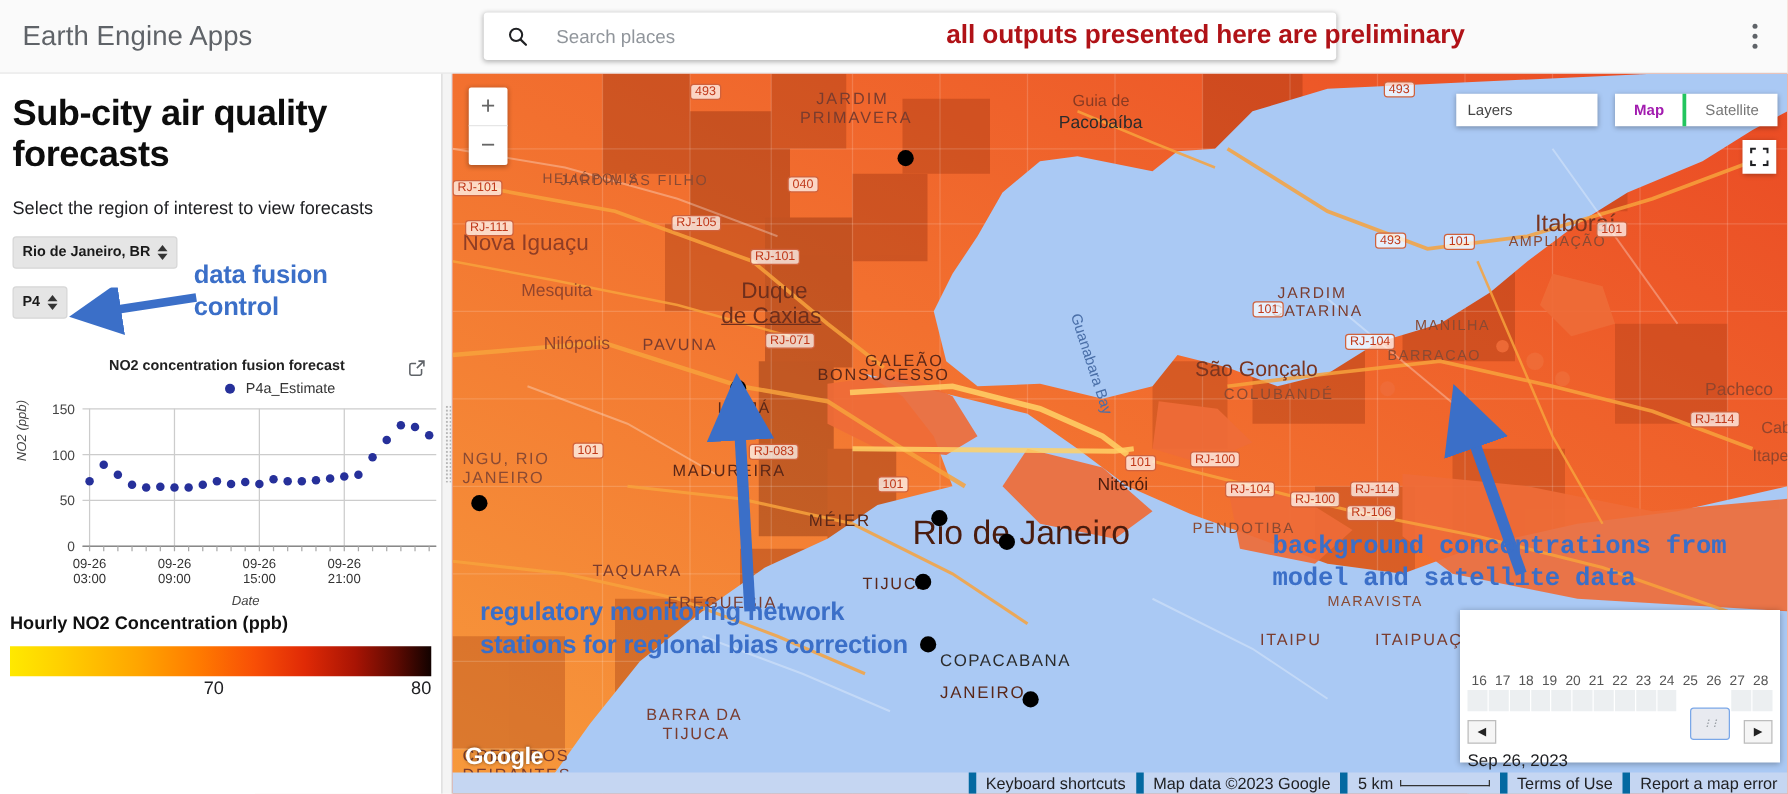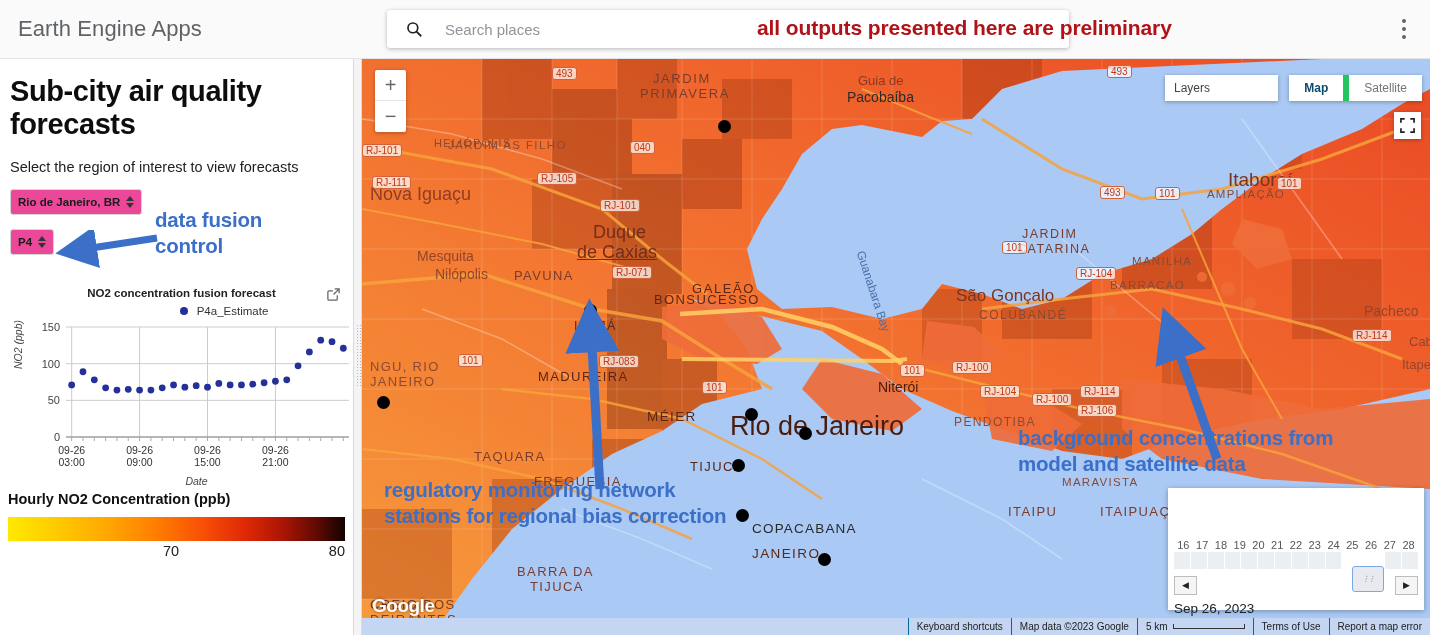--- a/index.html
+++ b/index.html
@@ -53,21 +53,21 @@
   }
   .panel-title {
     margin: 16px 10px 0 10px; font-size: 29px; line-height: 33px;
     font-weight: bold; color: #0d0d0d; letter-spacing: -.4px;
   }
   .panel-sub {
     margin: 18px 10px 0 10px; font-size: 14.5px; color: #202124;
   }
   .sel {
     display: inline-flex; align-items: center; gap: 6px;
-    background: #ec4899; border: 1px solid #d6d6d6; border-radius: 3px;
+    background: #e5e5e5; border: 1px solid #d6d6d6; border-radius: 3px;
     height: 26px; padding: 0 7px; font-size: 11.5px; font-weight: bold;
     color: #1a1a1a; margin: 14px 0 0 10px; cursor: pointer;
   }
   .spin { display:flex; flex-direction: column; line-height: 0; gap: 2px; }
   .spin i { font-size: 0; border-left: 4px solid transparent; border-right: 4px solid transparent; }
   .spin .up { border-bottom: 5px solid #333; }
   .spin .dn { border-top: 5px solid #333; }
 
   
   .chart-card { position: relative; margin: 32px 4px 0 4px; height: 190px; }
@@ -139,21 +139,21 @@
     font-size: 12px; color: #444; cursor: pointer;
   }
   .ctrl-maptype {
     position: absolute; right: 8px; top: 16px; height: 26px;
     background: #fff; box-shadow: 0 1px 4px rgba(0,0,0,.3); display: flex;
   }
   .ctrl-maptype span {
     display: flex; align-items: center; justify-content: center;
     padding: 0 15px; font-size: 12px; cursor: pointer;
   }
-  .mt-map { font-weight: bold; color: #0c4a6e; border-right: 6px solid #22c55e; }
+  .mt-map { font-weight: bold; color: #a21caf; border-right: 3px solid #22c55e; }
   .mt-sat { color: #767676; }
   .ctrl-full {
     position: absolute; right: 9px; top: 53px; width: 27px; height: 27px;
     background: #fff; box-shadow: 0 1px 4px rgba(0,0,0,.3);
     display: flex; align-items: center; justify-content: center; cursor: pointer;
   }
 
   .station { position: absolute; width: 13px; height: 13px; border-radius: 50%; background: #000; }
 
   .anno {
@@ -187,22 +187,22 @@
     border: 1px solid #9e9e9e; padding: 2px 6px; background: #fff;
   }
   .date-input-wrap span { font-size: 15px; color: #3c4043; letter-spacing: .3px; }
 
   
   .attrib {
     position: absolute; left: 362px; bottom: 0; width: 1068px; height: 17px;
     background: #c5d6f2; display: flex; justify-content: flex-end; align-items: center;
   }
   .attrib .cell {
-    font-size: 10px; color: #202124; padding: 4px 8px; height: 17px;
-    display: flex; align-items: center; border-left: 1px solid #0369a1;
+    font-size: 13px; color: #202124; padding: 4px 8px; height: 17px;
+    display: flex; align-items: center; border-left: 6px solid #0369a1;
   }
   .scalebar { width: 72px; height: 5px; border: 1px solid #333; border-top: 0; margin-left: 5px; }
   .gwm {
     position: absolute; left: 10px; bottom: 18px; font-size: 19px; font-weight: bold;
     color: #fff; letter-spacing: -.5px; text-shadow: 0 0 3px rgba(0,0,0,.5);
   }
   .maplabel { position: absolute; white-space: nowrap; pointer-events: none; }
 </style>
 </head>
 <body>
@@ -444,21 +444,21 @@
     </svg>
 
     <div id="map-labels">
         <div class="maplabel" style="left: 291px; top: 12px; font-size: 13px; color: rgb(122, 60, 46); letter-spacing: 1.6px;">JARDIM</div>
         <div class="maplabel" style="left: 278px; top: 27px; font-size: 13px; color: rgb(122, 60, 46); letter-spacing: 1.6px;">PRIMAVERA</div>
         <div class="maplabel" style="left: 496px; top: 14px; font-size: 13px; color: rgb(138, 58, 34);">Guia de</div>
         <div class="maplabel" style="left: 485px; top: 30px; font-size: 14px; color: rgb(43, 43, 43);">Pacobaíba</div>
         <div class="maplabel" style="left: 8px; top: 125px; font-size: 18px; color: rgb(143, 61, 37);">Nova Iguaçu</div>
         <div class="maplabel" style="left: 86px; top: 80px; font-size: 11.5px; color: rgb(138, 74, 51); letter-spacing: 1.4px;">JARDIM AS FILHO</div>
         <div class="maplabel" style="left: 72px; top: 78px; font-size: 11px; color: rgb(138, 74, 51); letter-spacing: 1.2px;">HELIÓPOLIS</div>
-        <div class="maplabel" style="left: 55px; top: 165px; font-size: 14px; color: rgb(147, 69, 44); margin-top: 24px;">Mesquita</div>
+        <div class="maplabel" style="left: 55px; top: 165px; font-size: 14px; color: rgb(147, 69, 44);">Mesquita</div>
         <div class="maplabel" style="left: 231px; top: 163px; font-size: 18px; color: rgb(111, 47, 28);">Duque</div>
         <div class="maplabel" style="left: 215px; top: 183px; font-size: 18px; color: rgb(111, 47, 28); text-decoration: underline;">de Caxias</div>
         <div class="maplabel" style="left: 73px; top: 207px; font-size: 14px; color: rgb(147, 69, 44);">Nilópolis</div>
         <div class="maplabel" style="left: 152px; top: 209px; font-size: 13px; color: rgb(122, 60, 46); letter-spacing: 1.4px;">PAVUNA</div>
         <div class="maplabel" style="left: 330px; top: 222px; font-size: 13px; color: rgb(90, 39, 24); letter-spacing: 1.6px;">GALEÃO</div>
         <div class="maplabel" style="left: 505px; top: 190px; font-size: 12px; color: rgb(74, 111, 168); transform: rotate(72deg); transform-origin: left top;">Guanabara Bay</div>
         <div class="maplabel" style="left: 594px; top: 227px; font-size: 17px; color: rgb(122, 53, 32);">São Gonçalo</div>
         <div class="maplabel" style="left: 617px; top: 249px; font-size: 12px; color: rgb(138, 74, 51); letter-spacing: 1.5px;">COLUBANDÉ</div>
         <div class="maplabel" style="left: 866px; top: 110px; font-size: 19px; color: rgb(122, 53, 32);">Itaboraí</div>
         <div class="maplabel" style="left: 845px; top: 129px; font-size: 11.5px; color: rgb(138, 74, 51); letter-spacing: 1.2px;">AMPLIAÇÃO</div>
@@ -536,21 +536,21 @@
         </marker>
       </defs>
       <path d="M238 430 L228 252" stroke="#3b6fc8" stroke-width="9" fill="none" marker-end="url(#ah)"></path>
       <path d="M855 400 L805 260" stroke="#3b6fc8" stroke-width="9" fill="none" marker-end="url(#ah)"></path>
     </svg>
 
     <div class="anno" style="left:22px; top:418px;">
       <div>regulatory monitoring network</div>
       <div>stations for regional bias correction</div>
     </div>
-    <div class="anno" style="left:656px; top:366px;">
+    <div class="anno" style="left:656px; top:366px;font-family:Liberation Mono, monospace;">
       <div>background concentrations from</div>
       <div>model and satellite data</div>
     </div>
 
     <div class="ctrl-zoom">
       <div>+</div>
       <div>−</div>
     </div>
 
     <div class="ctrl-layers">Layers</div>

